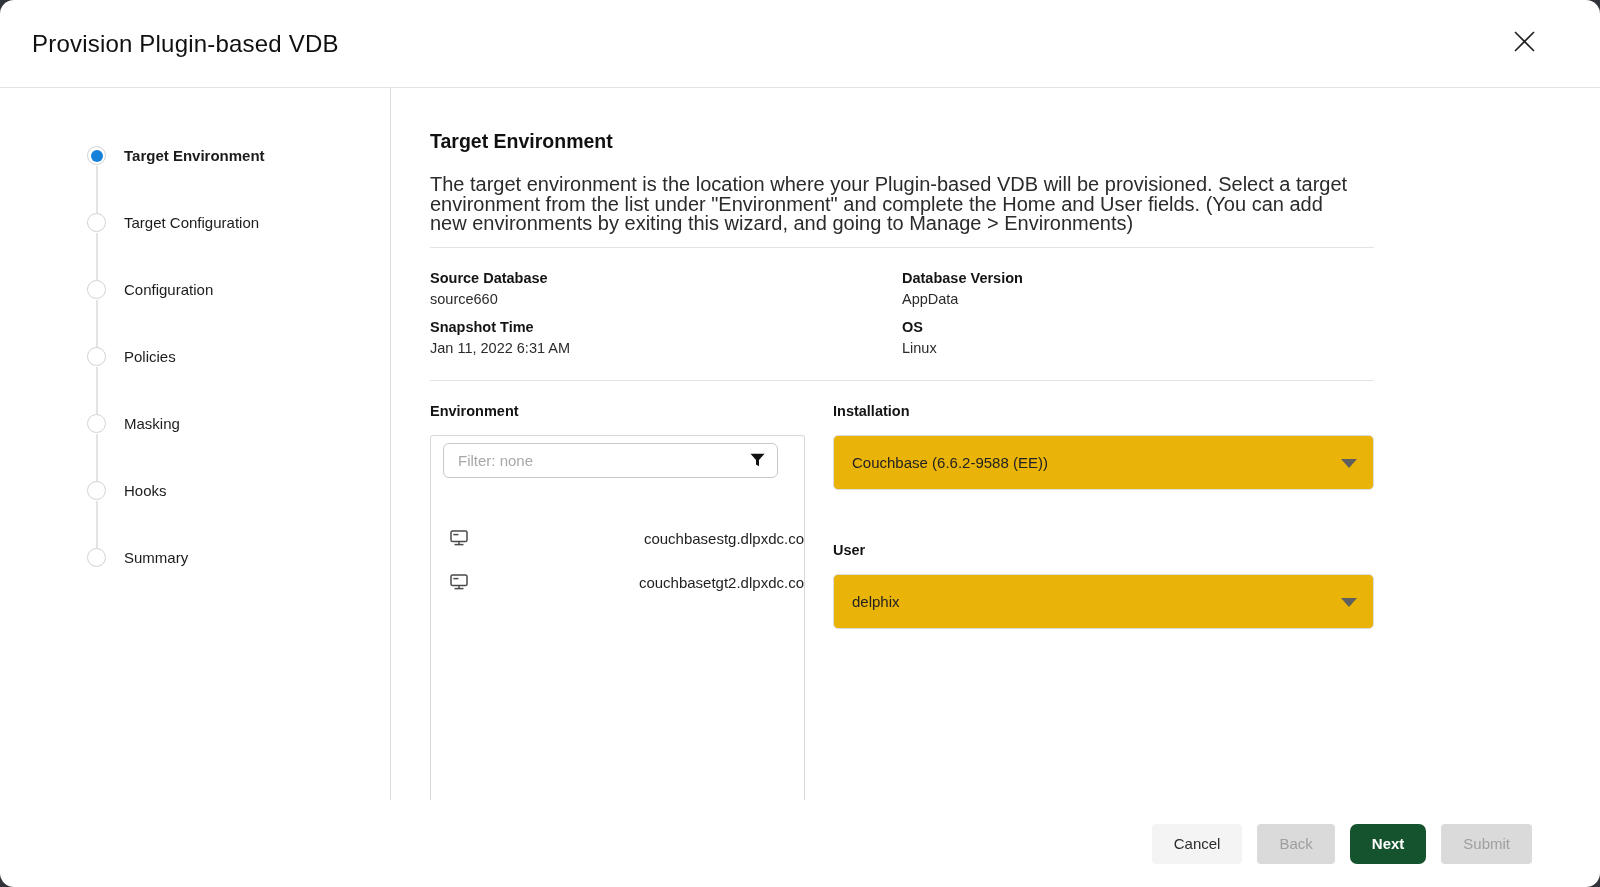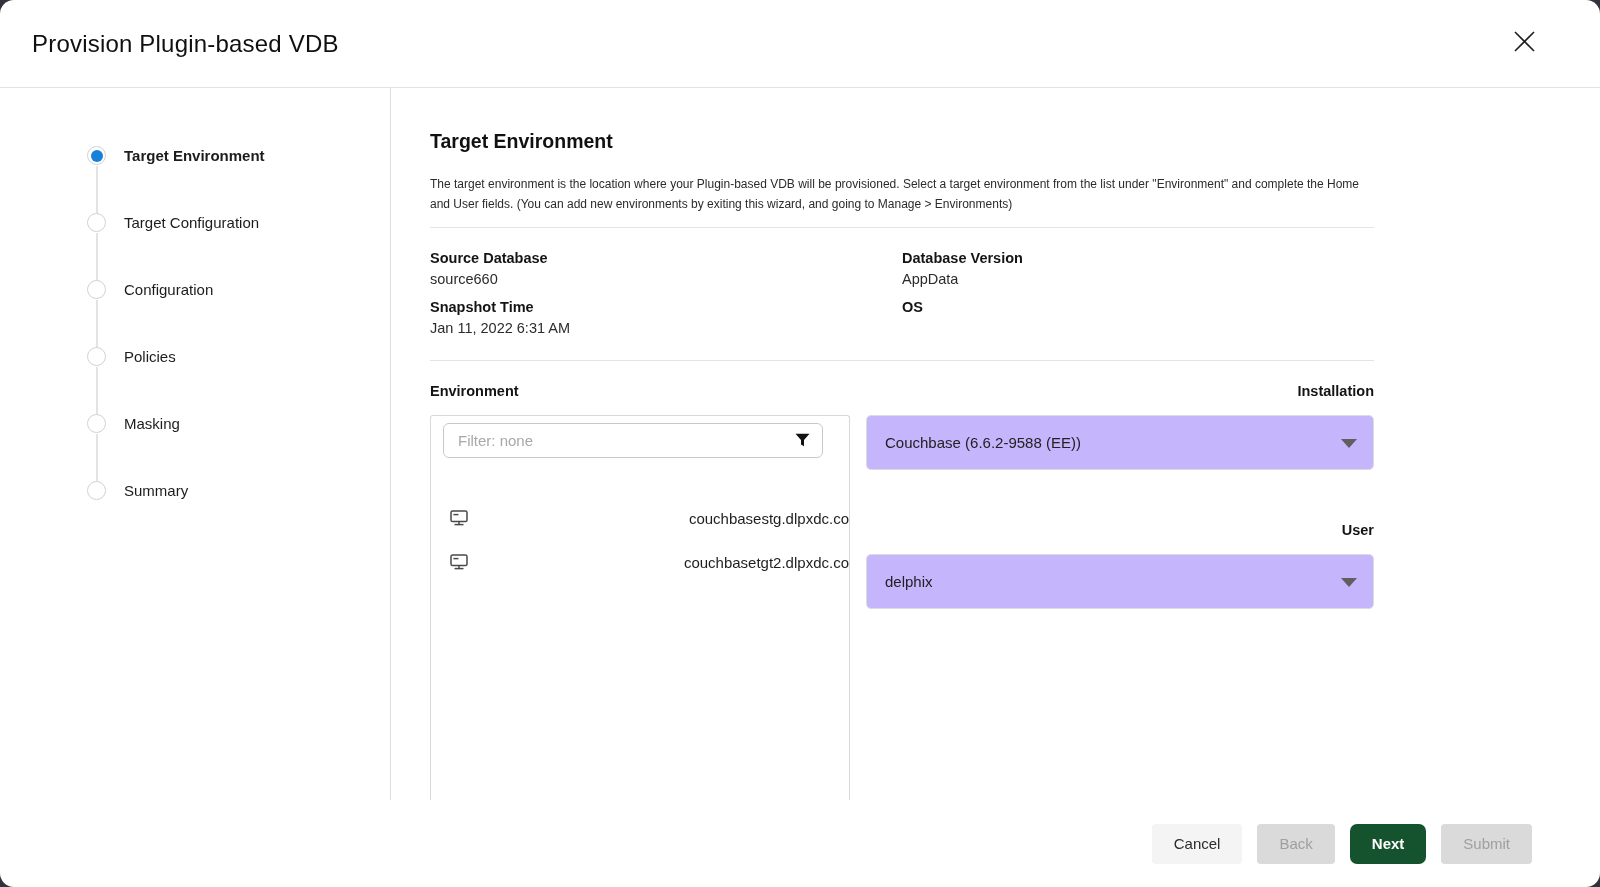--- a/index.html
+++ b/index.html
@@ -56,33 +56,33 @@
   }
   .step-label { margin-left:18px; font-size:15px; color:#1c1c1c; }
   .step.active .step-label { font-weight:700; }
   
   .content {
     flex:1; min-width:0;
     padding:42px 226px 0 39px;
     display:flex; flex-direction:column;
   }
   .content-heading { font-size:19.5px; font-weight:700; color:#111; margin-bottom:22px; }
-  .content-desc { font-size:12px; line-height:19.7px; color:#2b2b2b; max-width:930px; margin-bottom:13px; }
+  .content-desc { font-size:20px; line-height:19.7px; color:#2b2b2b; max-width:930px; margin-bottom:13px; }
   .divider { border:none; border-top:1px solid #e4e4e4; flex:none; }
   .info-grid {
     display:grid; grid-template-columns:472px 1fr;
     padding:10px 0 24px;
   }
   .info-cell { padding-top:12px; }
   .info-label { font-size:14.5px; font-weight:700; color:#141414; margin-bottom:5px; }
   .info-value { font-size:14.5px; color:#2b2b2b; }
   
   .columns { display:flex; margin-top:22px; flex:1; min-height:0; }
-  .col-env { width:420px; flex:none; display:flex; flex-direction:column; }
-  .col-right { flex:1; margin-left:16px;text-align:right; }
+  .col-env { width:375px; flex:none; display:flex; flex-direction:column; }
+  .col-right { flex:1; margin-left:28px; }
   .field-label { font-size:14.5px; font-weight:700; color:#141414; margin-bottom:16px; }
   .env-box {
     flex:1; min-height:0;
     border:1px solid #d8d8d8; border-bottom:none;
     border-radius:3px 3px 0 0;
     padding:7px 0 0;
     overflow:hidden;
   }
   .filter-wrap { position:relative; margin:0 26px 0 12px; }
   .filter-input {
@@ -103,21 +103,21 @@
   }
   .env-item .host-icon { line-height:0; color:#4a4a4a; margin-right:19px; flex:none; }
   .env-item.selected { background:#1780d9; color:#fff; font-weight:600; }
   .env-item.selected .host-icon { color:#fff; }
   .select-box {
     height:55px;
     border:1px solid #dcdcdc; border-radius:5px;
     display:flex; align-items:center;
     padding:0 40px 0 18px;
     font-size:15px; color:#222;
-    position:relative; cursor:pointer; background:#c4b5fd;
+    position:relative; cursor:pointer; background:#eab308;
   }
   .select-caret {
     position:absolute; right:16px; top:50%; margin-top:-4px;
     width:0; height:0;
     border-left:8px solid transparent; border-right:8px solid transparent;
     border-top:9px solid #5f5f5f;
   }
   .user-group { margin-top:52px; }
   
   .dialog-footer {
@@ -170,20 +170,24 @@
       <div class="step">
         <span class="step-circle"></span>
         <span class="step-label">Policies</span>
       </div>
       <div class="step">
         <span class="step-circle"></span>
         <span class="step-label">Masking</span>
       </div>
       <div class="step">
         <span class="step-circle"></span>
+        <span class="step-label">Hooks</span>
+      </div>
+      <div class="step">
+        <span class="step-circle"></span>
         <span class="step-label">Summary</span>
       </div>
     </div>
 
     <div class="content">
       <div class="content-heading">Target Environment</div>
       <p class="content-desc">The target environment is the location where your Plugin-based VDB will be provisioned. Select a target environment from the list under "Environment" and complete the Home and User fields. (You can add new environments by exiting this wizard, and going to Manage &gt; Environments)</p>
       <hr class="divider">
 
       <div class="info-grid">
@@ -194,20 +198,21 @@
         <div class="info-cell">
           <div class="info-label">Database Version</div>
           <div class="info-value">AppData</div>
         </div>
         <div class="info-cell">
           <div class="info-label">Snapshot Time</div>
           <div class="info-value">Jan 11, 2022 6:31 AM</div>
         </div>
         <div class="info-cell">
           <div class="info-label">OS</div>
+          <div class="info-value">Linux</div>
         </div>
       </div>
       <hr class="divider">
 
       <div class="columns">
 
         <div class="col-env">
           <div class="field-label">Environment</div>
           <div class="env-box">
             <div class="filter-wrap">

